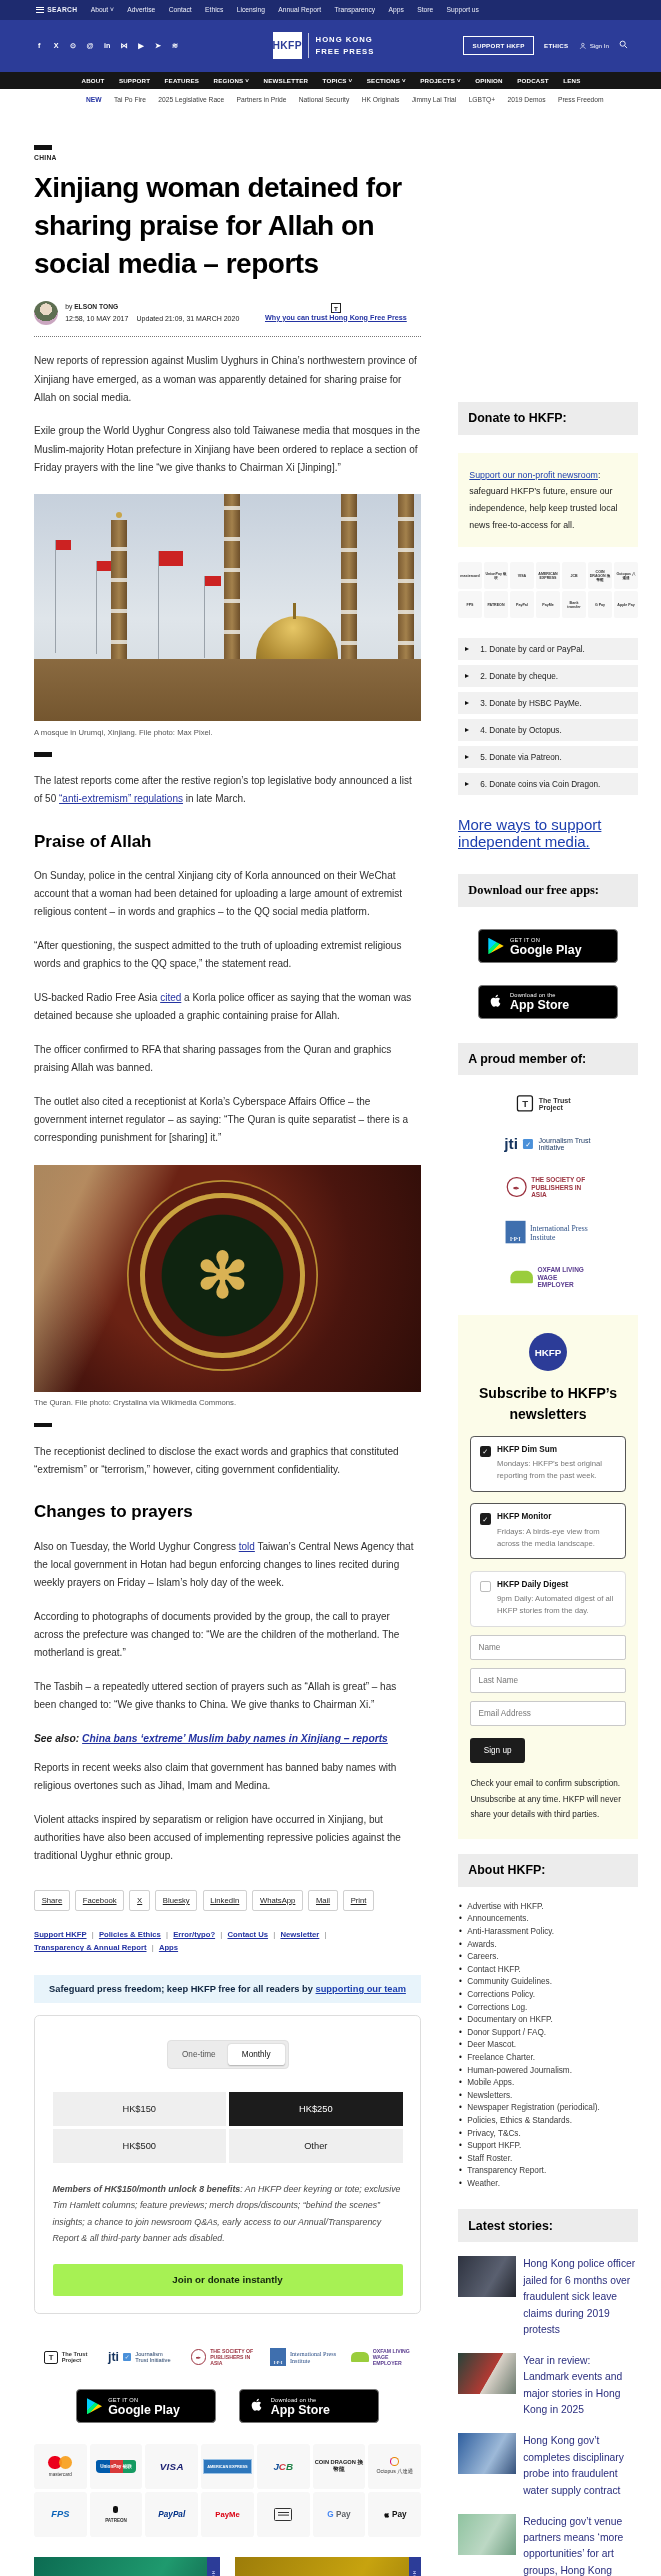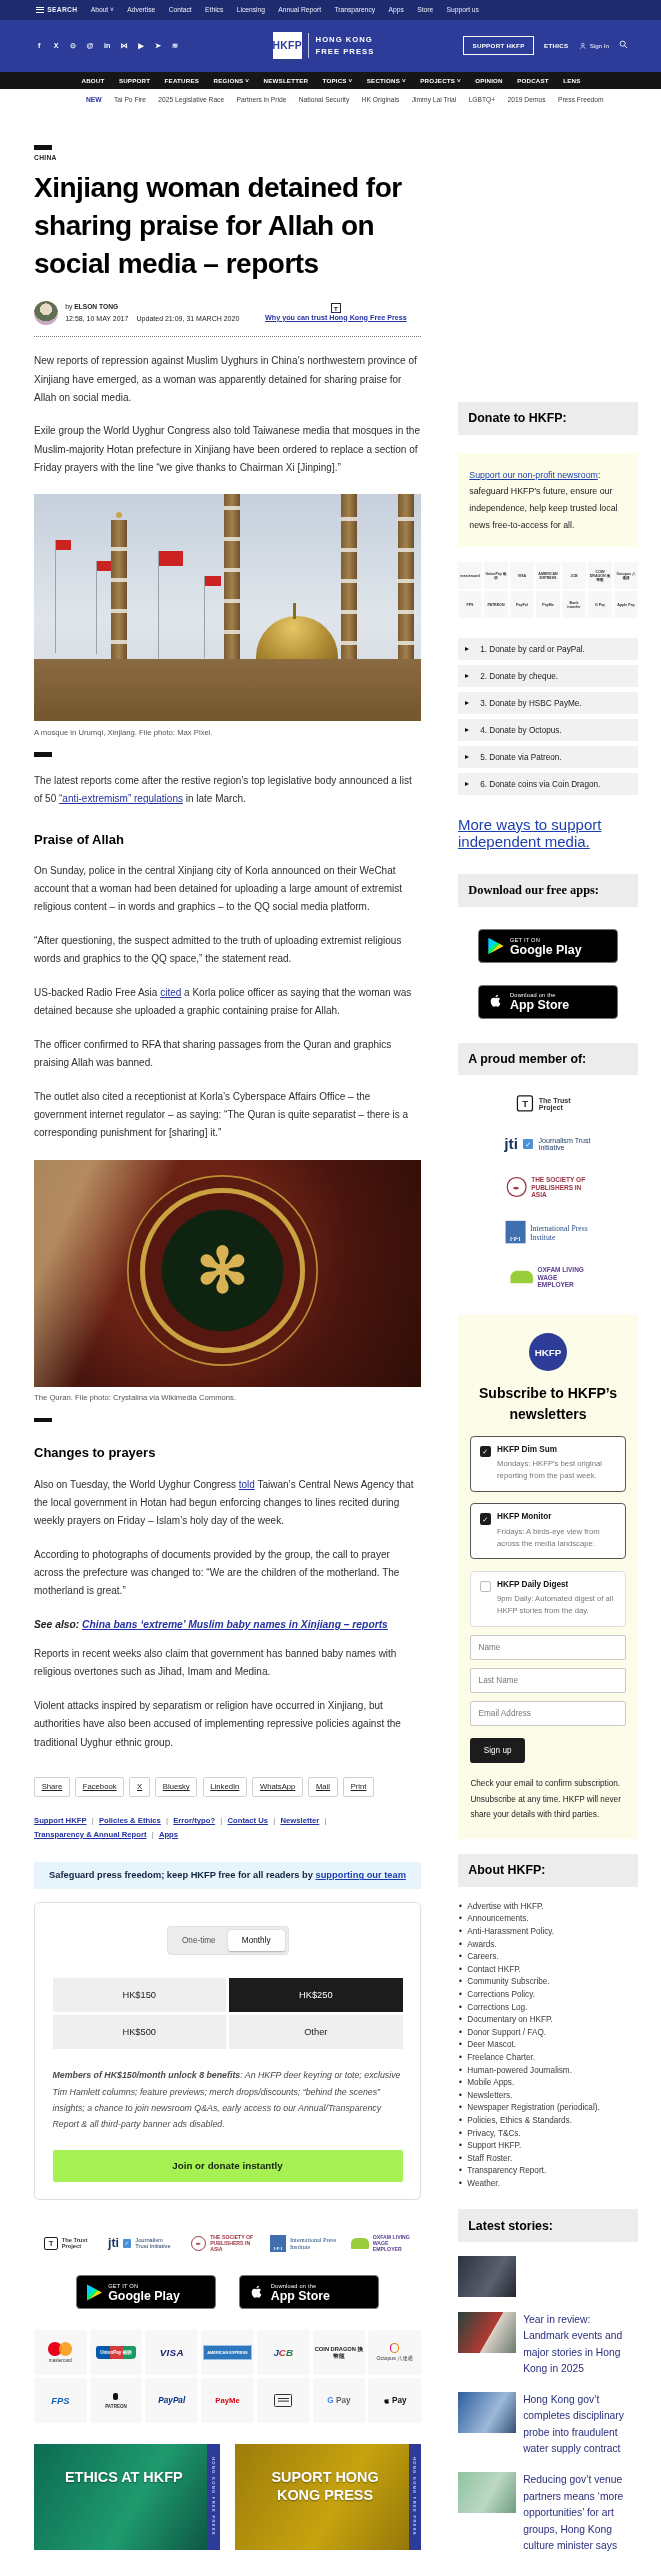--- a/index.html
+++ b/index.html
@@ -48,21 +48,21 @@
   .avatar { width:24px; height:24px; border-radius:50%; background:radial-gradient(circle at 50% 35%,#e9d9c6 0 30%,#5e6f52 31% 60%,#caa6c0 61%); flex-shrink:0; }
   .by-block { font-size:6.7px; }
   .by-line { font-size:6.7px; } .by-line b { font-weight:800; }
   .times { margin-top:4.1px; color:#222; font-size:7px; }
   .times span + span { margin-left:8.2px; }
   .trustlink { margin-left:18.5px; display:flex; align-items:center; gap:0; color:#2433a2; font-weight:bold; font-size:7.2px; text-decoration:underline;flex-direction:column; }
   .tp-ico { width:9.3px; height:9.3px; border:1px solid #222; color:#222; font-weight:800; font-size:6.2px; display:flex; align-items:center; justify-content:center; text-decoration:none; }
   .dotted { margin-top:11.3px; border-top:1px dotted #777; }
   .maincol p.para { margin-top:15.5px; font-size:10px; line-height:1.82; color:#2e2e2e; }
   .maincol p.para a.inline { color:#2433a2; text-decoration:underline; }
-  h3.subhead { margin-top:23px; font-size:13px; font-weight:800; color:#000; }
+  h3.subhead { margin-top:23px; font-size:17px; font-weight:800; color:#000; }
   .see-also { margin-top:18.5px; font-size:10.3px; font-style:italic; font-weight:bold; }
   .see-also a { color:#2433a2; text-decoration:underline; }
   figure.fig { margin-top:17.5px; position:relative; height:227px; overflow:hidden; }
   figcaption { margin-top:6.2px; font-size:7.7px; color:#555; }
 
   
   .fig-mosque { background:linear-gradient(#c6d0dc,#dfe5ea 55%,#cfd6dc); }
   .wall { position:absolute; bottom:0; left:0; right:0; height:62px; background:linear-gradient(#8a6a40,#74562f); }
   .minaret { position:absolute; bottom:46px; width:15.5px; background:linear-gradient(90deg,#7c5c33,#a3814c 50%,#6d4f2a); background-size:100% 100%; }
   .minaret::before { content:""; position:absolute; inset:0; background:repeating-linear-gradient(to bottom,transparent 0 27px,rgba(240,240,235,.8) 27px 31px); }
@@ -344,24 +344,26 @@
 
     <figure class="fig fig-quran">
       <div class="q-streak"></div>
       <div class="medal">
           <span>✻</span>
         </div>
     </figure>
     <figcaption>The Quran. File photo: Crystalina via Wikimedia Commons.</figcaption>
 
     <div class="kicker" style="margin-top:15.5px;"></div>
+    <p class="para">The receptionist declined to disclose the exact words and graphics that constituted “extremism” or “terrorism,” however, citing government confidentiality.</p>
 
     <h3 class="subhead">Changes to prayers</h3>
     <p class="para"><span>Also on Tuesday, the World Uyghur Congress </span><a class="inline">told</a><span> Taiwan’s Central News Agency that the local government in Hotan had begun enforcing changes to lines recited during weekly prayers on Friday – Islam’s holy day of the week.</span></p>
     <p class="para">According to photographs of documents provided by the group, the call to prayer across the prefecture was changed to: “We are the children of the motherland. The motherland is great.”</p>
+    <p class="para">The Tasbih – a repeatedly uttered section of prayers such as “Allah is great” – has been changed to: “We give thanks to China. We give thanks to Chairman Xi.”</p>
 
     <p class="see-also"><span>See also:</span> <a>China bans ‘extreme’ Muslim baby names in Xinjiang – reports</a></p>
 
     <p class="para">Reports in recent weeks also claim that government has banned baby names with religious overtones such as Jihad, Imam and Medina.</p>
     <p class="para">Violent attacks inspired by separatism or religion have occurred in Xinjiang, but authorities have also been accused of implementing repressive policies against the traditional Uyghur ethnic group.</p>
 
     <div class="share-row">
 
     <button class="share-btn">Share</button>
         <button class="share-btn">Facebook</button>
@@ -676,21 +678,21 @@
 
     <div class="sb-header" style="margin-top:15.5px;">About HKFP:</div>
     <ul class="about-list">
 
     <li>Advertise with HKFP.</li>
         <li>Announcements.</li>
         <li>Anti-Harassment Policy.</li>
         <li>Awards.</li>
         <li>Careers.</li>
         <li>Contact HKFP.</li>
-        <li>Community Subscribe.</li>
+        <li>Community Guidelines.</li>
         <li>Corrections Policy.</li>
         <li>Corrections Log.</li>
         <li>Documentary on HKFP.</li>
         <li>Donor Support / FAQ.</li>
         <li>Deer Mascot.</li>
         <li>Freelance Charter.</li>
         <li>Human-powered Journalism.</li>
         <li>Mobile Apps.</li>
         <li>Newsletters.</li>
         <li>Newspaper Registration (periodical).</li>
@@ -699,20 +701,21 @@
         <li>Support HKFP.</li>
         <li>Staff Roster.</li>
         <li>Transparency Report.</li>
         <li>Weather.</li>
       </ul>
 
     <div class="sb-header" style="margin-top:19.6px;">Latest stories:</div>
     <div class="stories">
       <a class="story">
           <span class="sthumb s1"></span>
+          <span class="st">Hong Kong police officer jailed for 6 months over fraudulent sick leave claims during 2019 protests</span>
         </a>
       <a class="story">
           <span class="sthumb s2"></span>
           <span class="st">Year in review: Landmark events and major stories in Hong Kong in 2025</span>
         </a>
       <a class="story">
           <span class="sthumb s3"></span>
           <span class="st">Hong Kong gov’t completes disciplinary probe into fraudulent water supply contract</span>
         </a>
       <a class="story">

